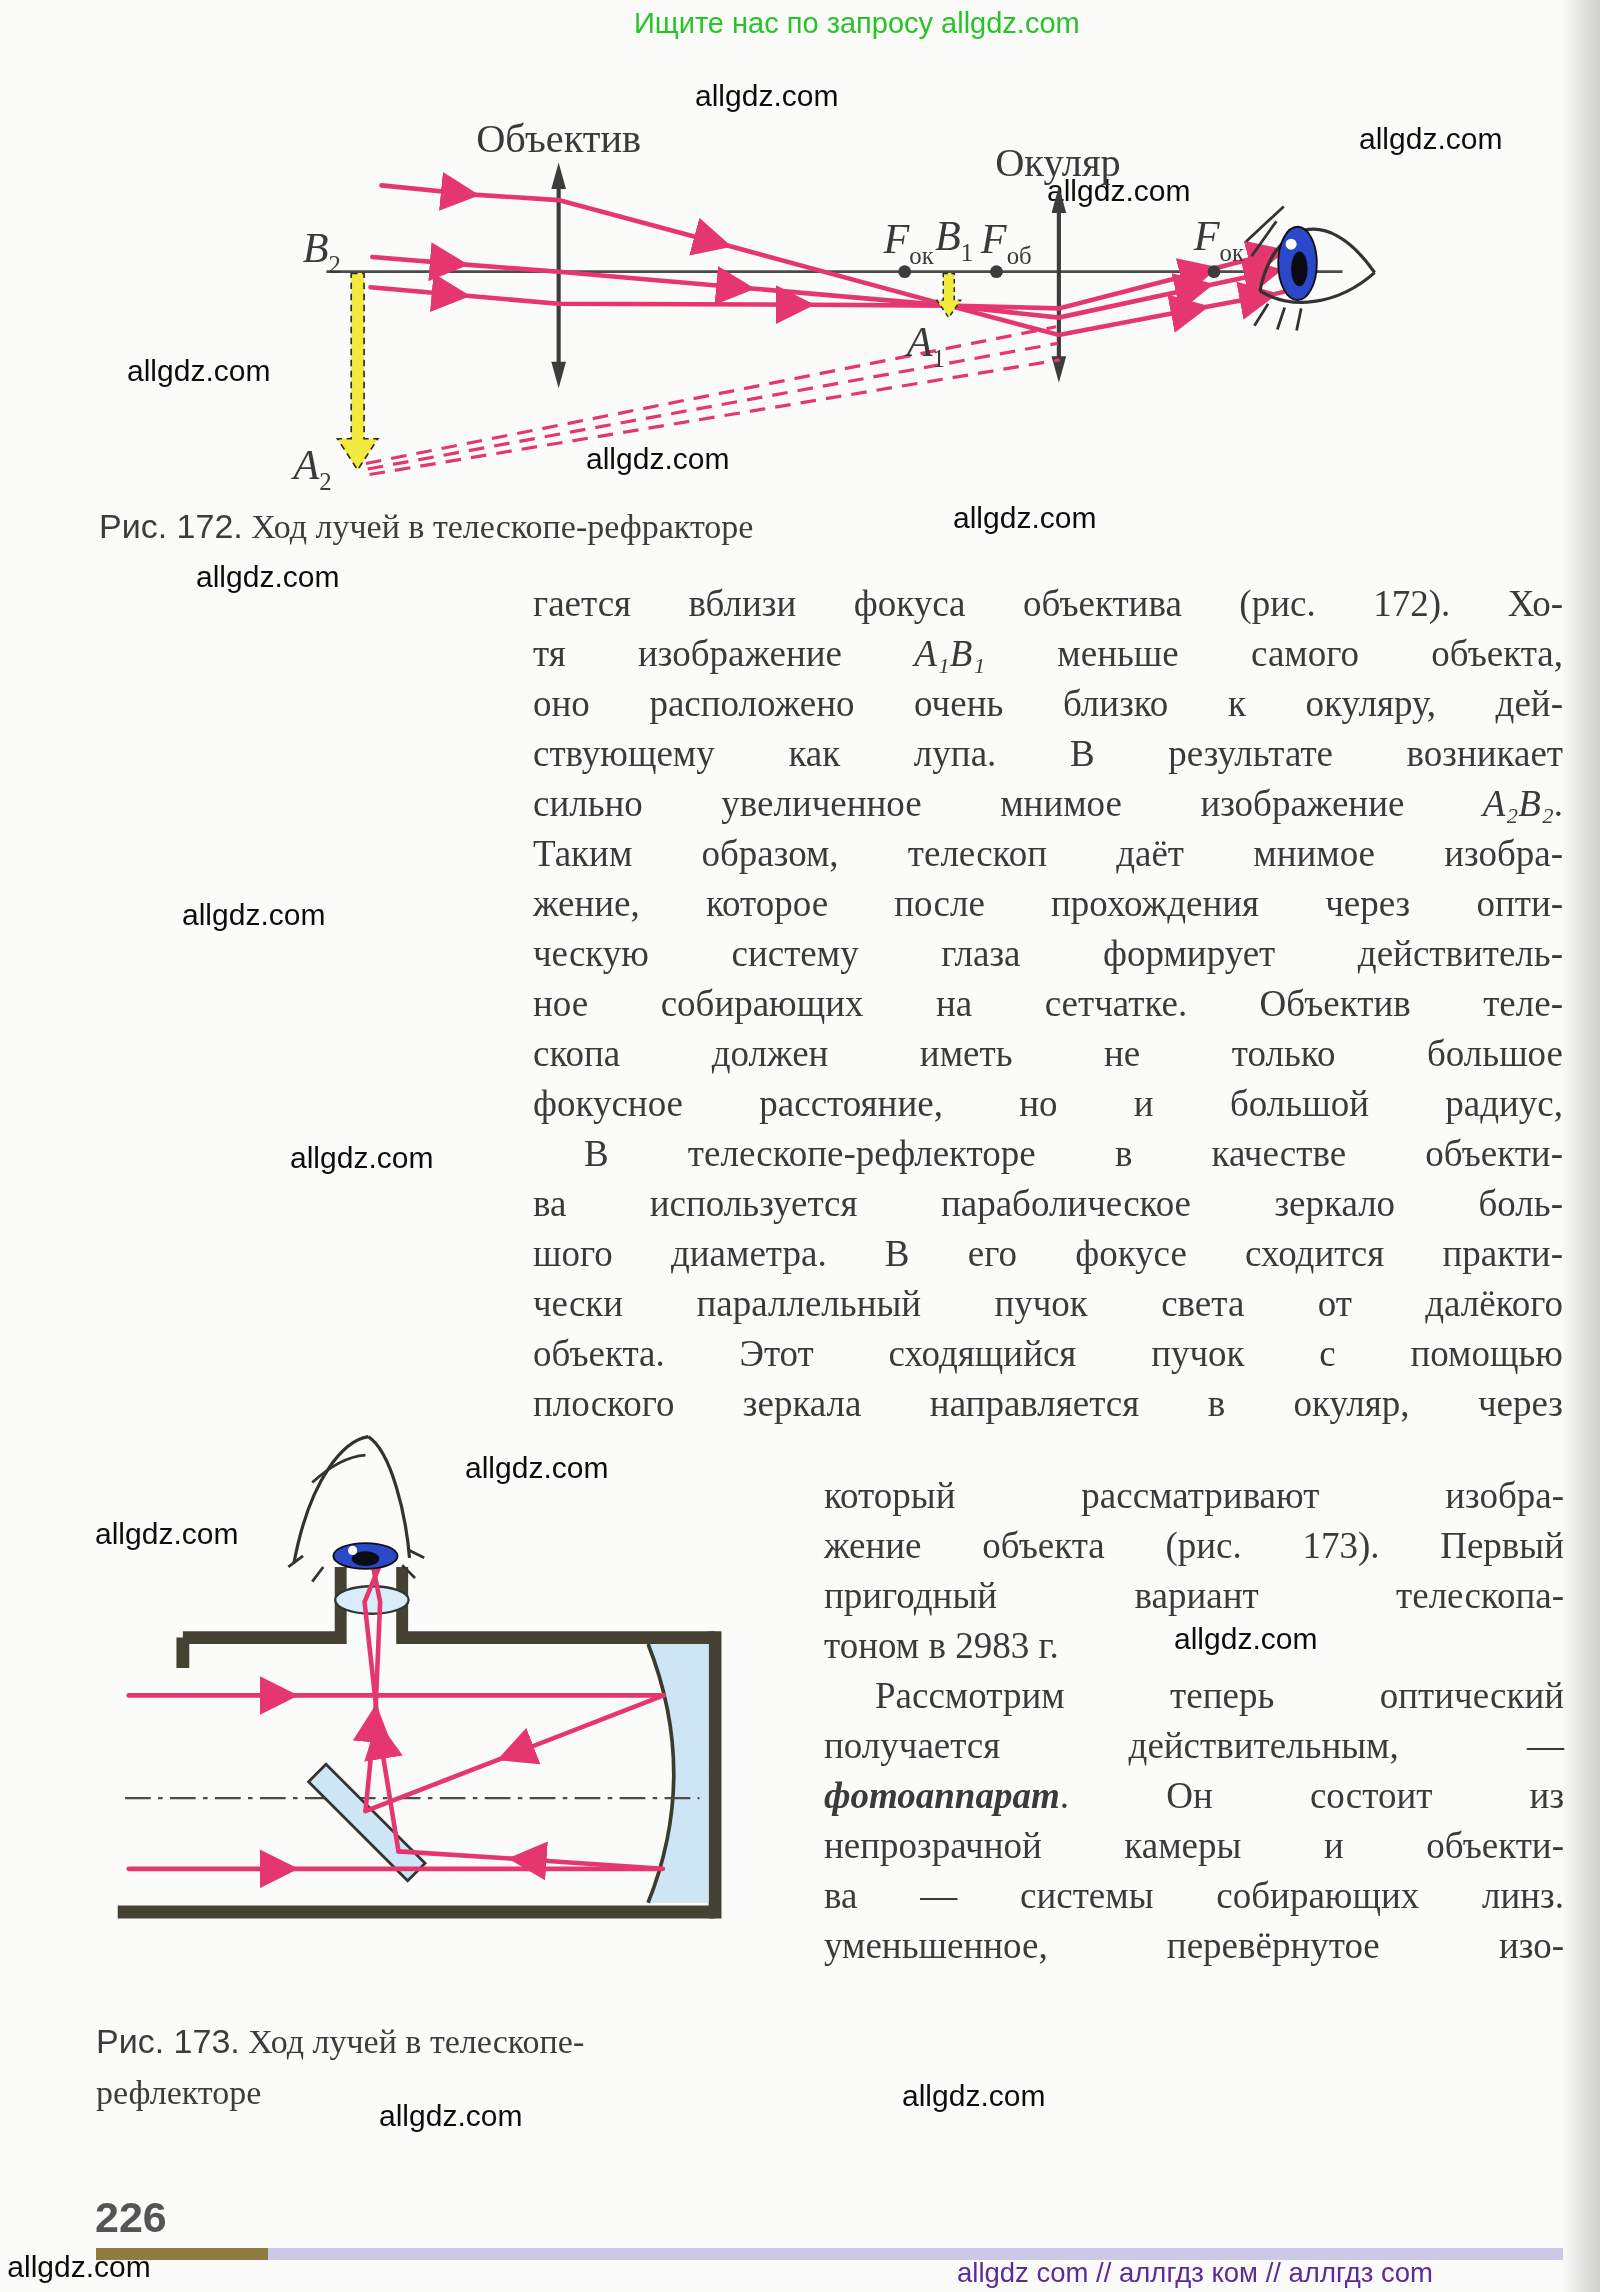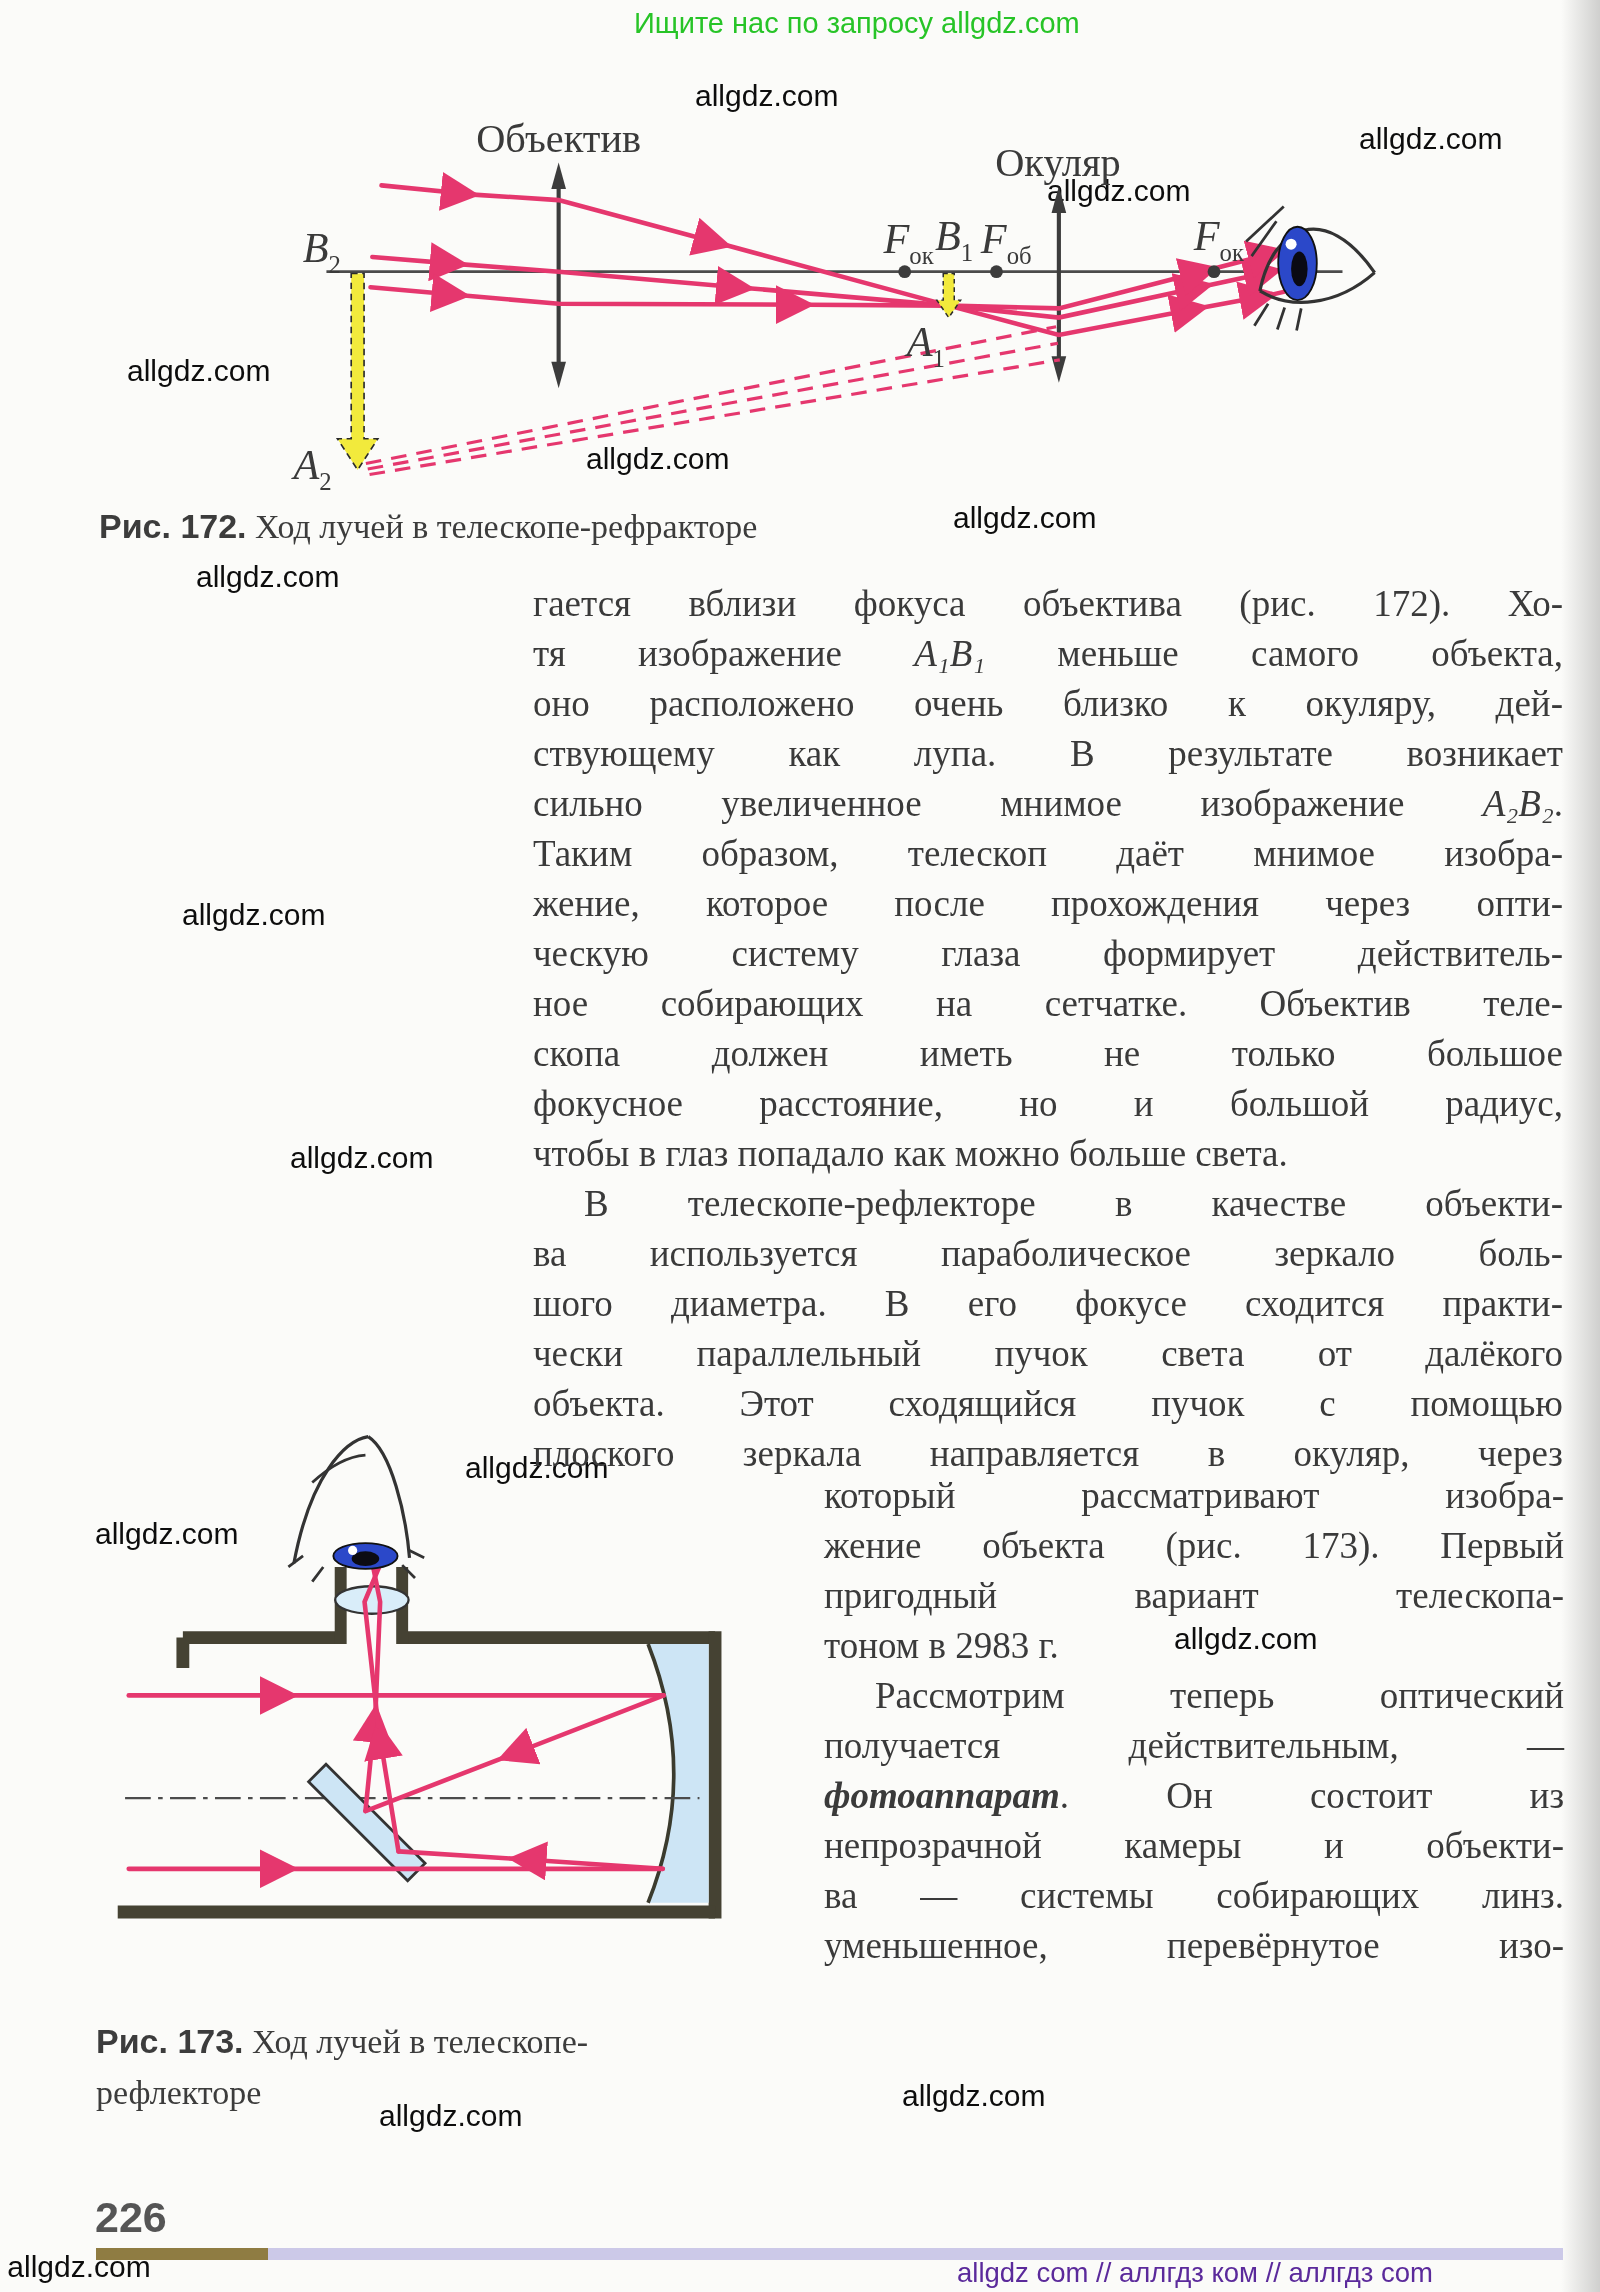--- a/index.html
+++ b/index.html
@@ -19,21 +19,21 @@
   #col-full{left:533px;top:579px;width:1030px;}
   #col-narrow{left:824px;top:1471px;width:740px;}
   .line{height:50px;font-size:37px;line-height:50px;color:#3a3a3a;
     text-align:justify;text-align-last:justify;white-space:normal;}
   .line.end{text-align-last:left;}
   .line.indent{text-indent:51px;}
   .line .it{font-style:italic;}
   .line .bi{font-weight:bold;font-style:italic;}
   
   .caption{position:absolute;font-size:34px;color:#3c3c3c;white-space:nowrap;}
-  .caption .cap-label{font-family:"Liberation Sans","DejaVu Sans",sans-serif;font-weight:bold;margin-top:20px;}
+  .caption .cap-label{font-family:"Liberation Sans","DejaVu Sans",sans-serif;font-weight:normal;margin-top:20px;}
   
   svg{position:absolute;left:0;}
   #fig172{top:0;}
   #fig173{top:1433px;}
   svg text{font-family:"Liberation Serif","DejaVu Serif",serif;fill:#3a3a3a;}
   .lens-label{font-size:44px;}
   .pt-label{font-size:46px;font-style:italic;}
   .sub{font-size:27px;font-style:normal;}
   
   .page-number{position:absolute;left:95px;top:2193px;
@@ -160,21 +160,20 @@
       <div class="line"><span>тя изображение </span><span class="it">A₁B₁</span><span> меньше самого объекта,</span></div>
       <div class="line"><span>оно расположено очень близко к окуляру, дей-</span></div>
       <div class="line"><span>ствующему как лупа. В результате возникает</span></div>
       <div class="line"><span>сильно увеличенное мнимое изображение </span><span class="it">A₂B₂</span><span>.</span></div>
       <div class="line"><span>Таким образом, телескоп даёт мнимое изобра-</span></div>
       <div class="line"><span>жение, которое после прохождения через опти-</span></div>
       <div class="line"><span>ческую систему глаза формирует действитель-</span></div>
       <div class="line"><span>ное собирающих на сетчатке. Объектив теле-</span></div>
       <div class="line"><span>скопа должен иметь не только большое</span></div>
       <div class="line"><span>фокусное расстояние, но и большой радиус,</span></div>
-      <div class="line end"><span>чтобы в глаз попадало как можно больше света.</span></div>
       <div class="line indent"><span>В телескопе-рефлекторе в качестве объекти-</span></div>
       <div class="line"><span>ва используется параболическое зеркало боль-</span></div>
       <div class="line"><span>шого диаметра. В его фокусе сходится практи-</span></div>
       <div class="line"><span>чески параллельный пучок света от далёкого</span></div>
       <div class="line"><span>объекта. Этот сходящийся пучок с помощью</span></div>
       <div class="line"><span>плоского зеркала направляется в окуляр, через</span></div>
     </div>
   <div id="col-narrow" class="col">
       <div class="line"><span>который рассматривают изобра-</span></div>
       <div class="line"><span>жение объекта (рис. 173). Первый</span></div>

